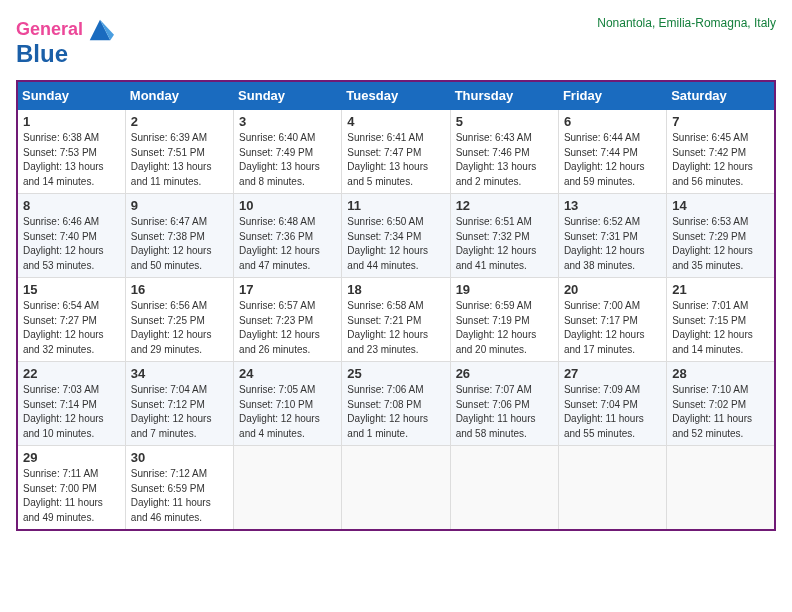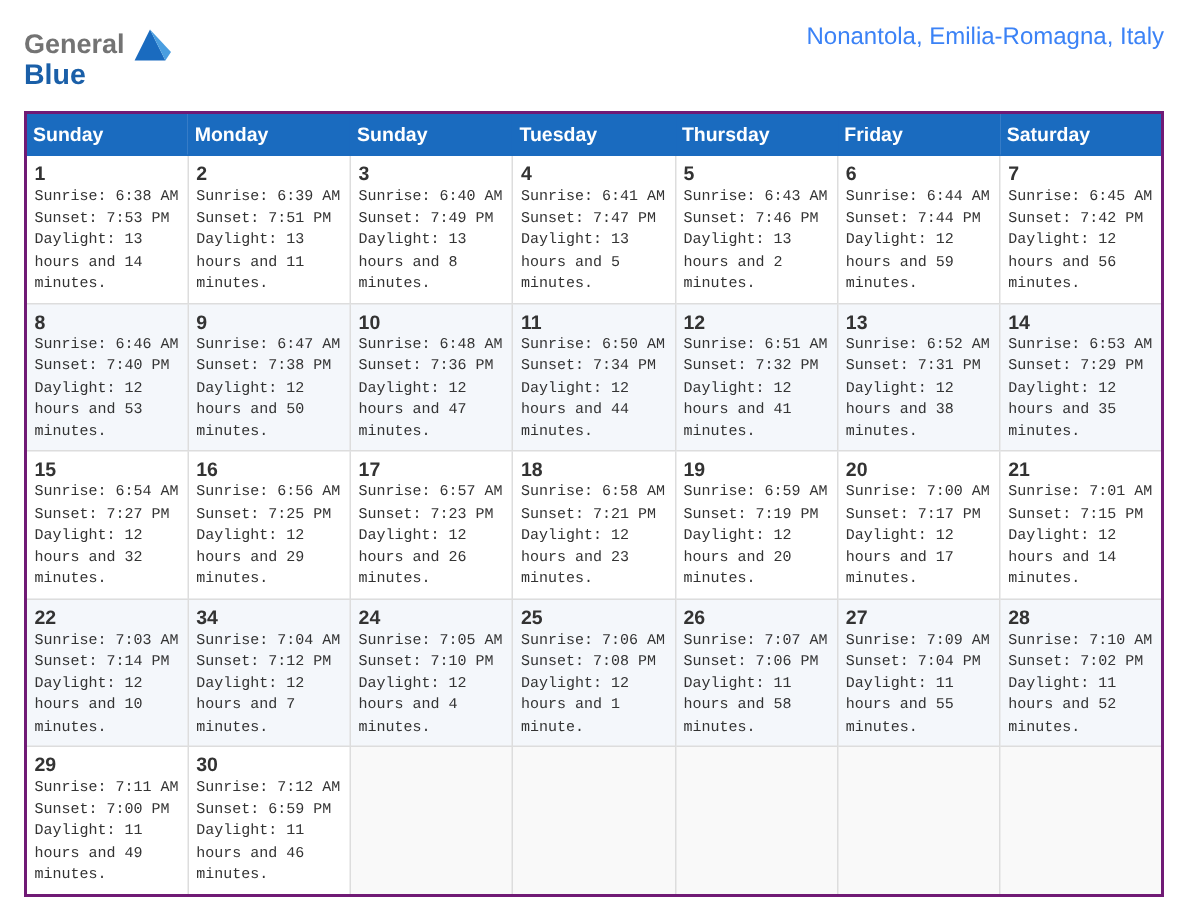--- a/index.html
+++ b/index.html
@@ -21,38 +21,38 @@
       align-items: center;
       gap: 0;
     }
     .logo-text {
       font-size: 18px;
       font-weight: bold;
       color: #333;
       line-height: 1.1;
     }
     .logo-text span {
-      color: #737373;
+      color: #ec4899;
     }
     .logo-icon {
       width: 28px;
       height: 28px;
       margin-left: 3px;
     }
     .title-block {
       text-align: right;
     }
     .month-title {
       font-size: 32px;
       font-weight: bold;
       color: #333;
     }
     .subtitle {
-      font-size: 16px;
-      color: #3b82f6;
+      font-size: 12px;
+      color: #15803d;
     }
     .calendar {
       width: 100%;
       border-collapse: collapse;
       border: 2px solid #701a75;
     }
     .calendar th {
       background: #1a6bbf;
       color: #fff;
       font-size: 13px;
@@ -78,40 +78,39 @@
       font-size: 13px;
       font-weight: bold;
       color: #333;
       display: block;
       margin-bottom: 2px;
     }
     .day-info {
       font-size: 10px;
       color: #333;
       line-height: 1.45;
-      font-family: Liberation Mono, monospace;
     }
     .empty-cell {
       background: #f9f9f9 !important;
     }
   </style>
 </head>
 <body>
 
 <div class="header-area">
   <div class="logo">
     <div>
       <div style="display:flex;align-items:center;">
         <span class="logo-text"><span>General</span></span>
         <svg class="logo-icon" viewBox="0 0 30 30" xmlns="http://www.w3.org/2000/svg">
           <polygon points="4,26 15,4 26,26" fill="#1a6bbf"></polygon>
           <polygon points="15,4 26,26 30,20" fill="#4a9ee0"></polygon>
         </svg>
       </div>
-      <div style="font-size:19px;font-weight:bold;color:#1a5fa8;margin-top:-4px;">Blue</div>
+      <div style="font-size:24px;font-weight:bold;color:#1a5fa8;margin-top:-4px;">Blue</div>
     </div>
   </div>
   <div class="title-block">
     <div class="subtitle">Nonantola, Emilia-Romagna, Italy</div>
   </div>
 </div>
 
 <table class="calendar">
   <thead>
     <tr>

